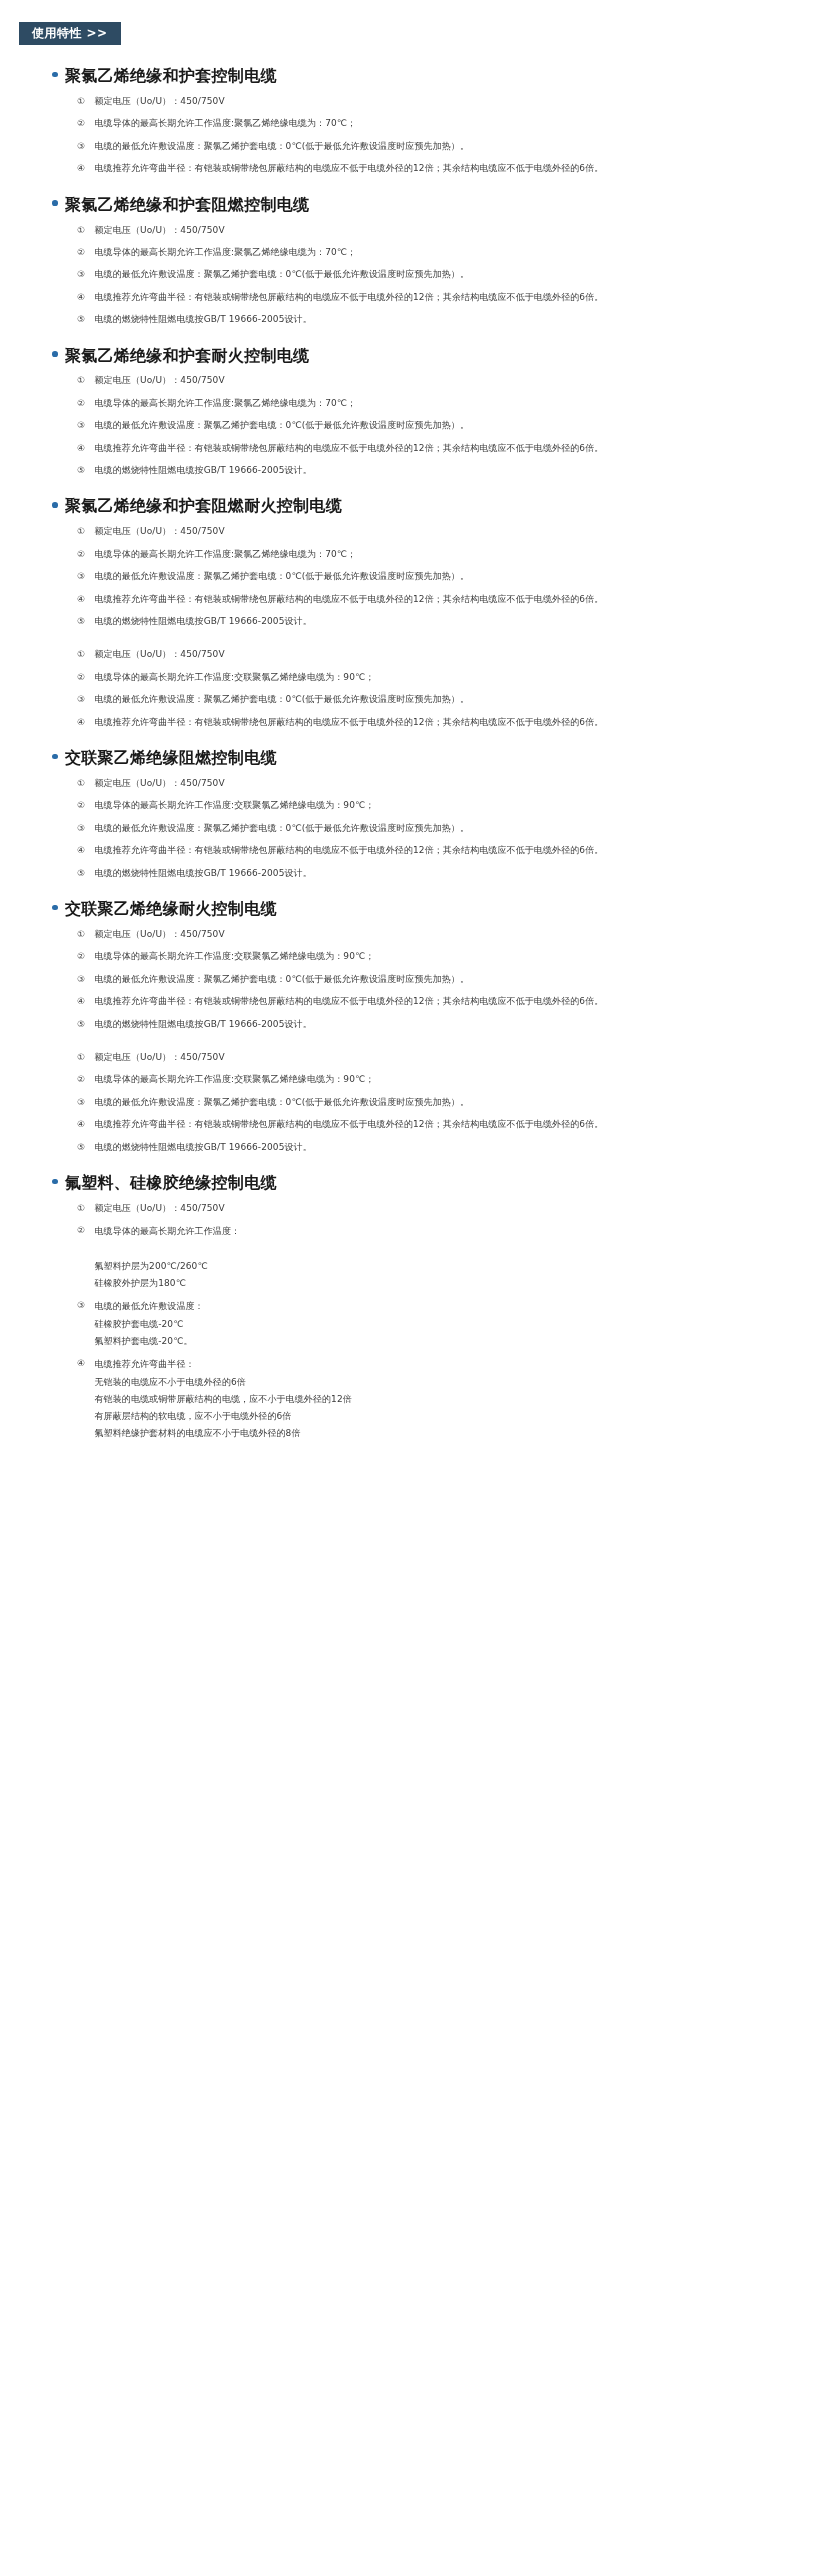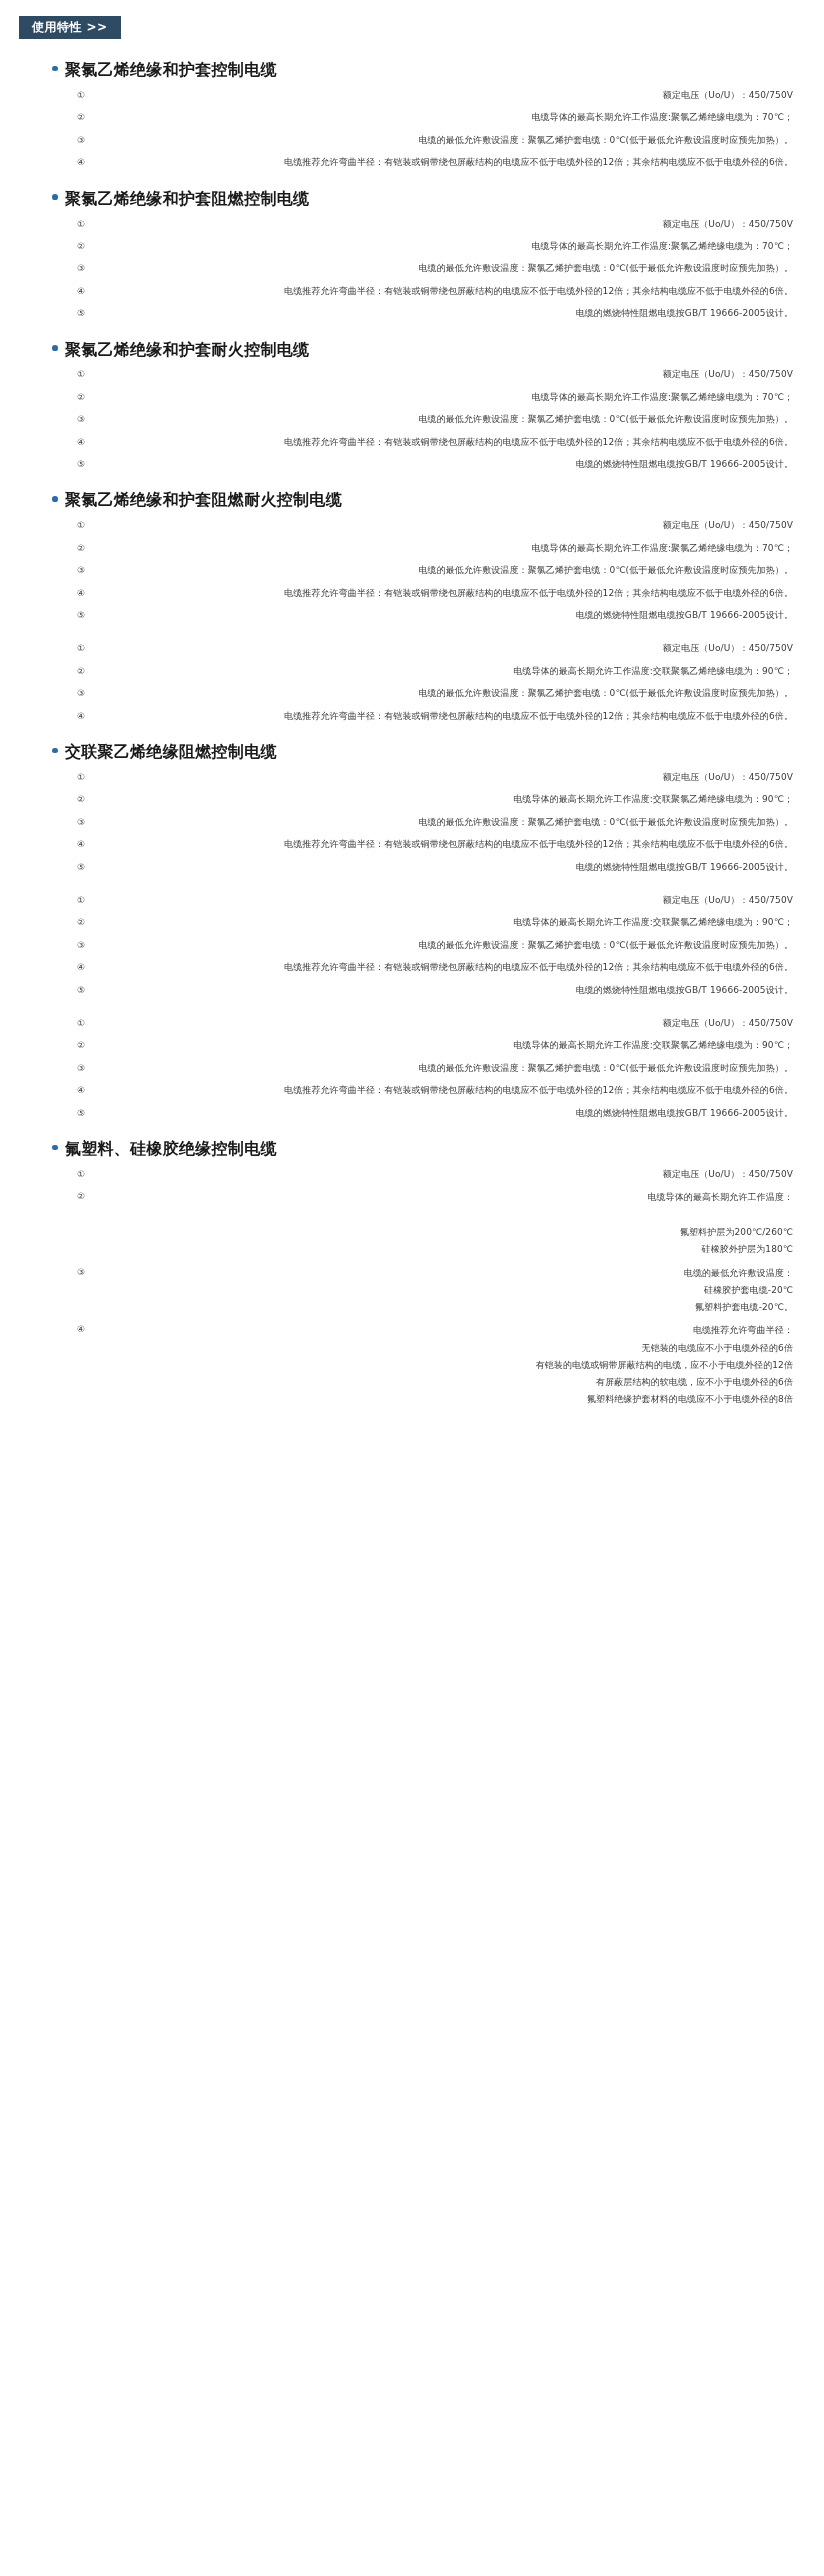--- a/index.html
+++ b/index.html
@@ -9,21 +9,21 @@
   }
   body {
     width: 824px;
     min-height: 2653px;
     font-family: "DejaVu Sans", "Liberation Sans", sans-serif;
     color: #333333;
   }
   .page {
     width: 824px;
     position: relative;
-    padding-top: 0;
+    padding-top: 6px;
     box-sizing: border-box;
   }
   
   .header-bar {
     margin: 15.5px 0 0 18.5px;
     display: inline-block;
   }
   .header-tab {
     display: inline-block;
     background: #2e4b63;
@@ -81,21 +81,20 @@
     flex: 0 0 auto;
     width: 17.5px;
     color: #3a3a3a;
     font-size: 8.8px;
     line-height: 1.75;
   }
   .item-text {
     flex: 1 1 auto;
     letter-spacing: 0.1px;
     white-space: pre-line;
-    text-align: right;
   }
   .item.indented-block .item-text {
     line-height: 1.9;
   }
 </style>
 </head>
 <body>
 
 <div class="page">
 
@@ -261,20 +260,24 @@
           <span class="item-text">电缆推荐允许弯曲半径：有铠装或铜带绕包屏蔽结构的电缆应不低于电缆外径的12倍；其余结构电缆应不低于电缆外径的6倍。</span>
         </li>
         <li class="item">
           <span class="item-num">⑤</span>
           <span class="item-text">电缆的燃烧特性阻燃电缆按GB/T 19666-2005设计。</span>
         </li>
       </ul>
     </div>
 
     <div class="section">
+      <div class="section-head">
+        <span class="bullet"></span>
+        <span class="section-title">交联聚乙烯绝缘耐火控制电缆</span>
+      </div>
       <ul class="items">
         <li class="item">
           <span class="item-num">①</span>
           <span class="item-text">额定电压（Uo/U）：450/750V</span>
         </li>
         <li class="item">
           <span class="item-num">②</span>
           <span class="item-text">电缆导体的最高长期允许工作温度:交联聚氯乙烯绝缘电缆为：90℃；</span>
         </li>
         <li class="item">

